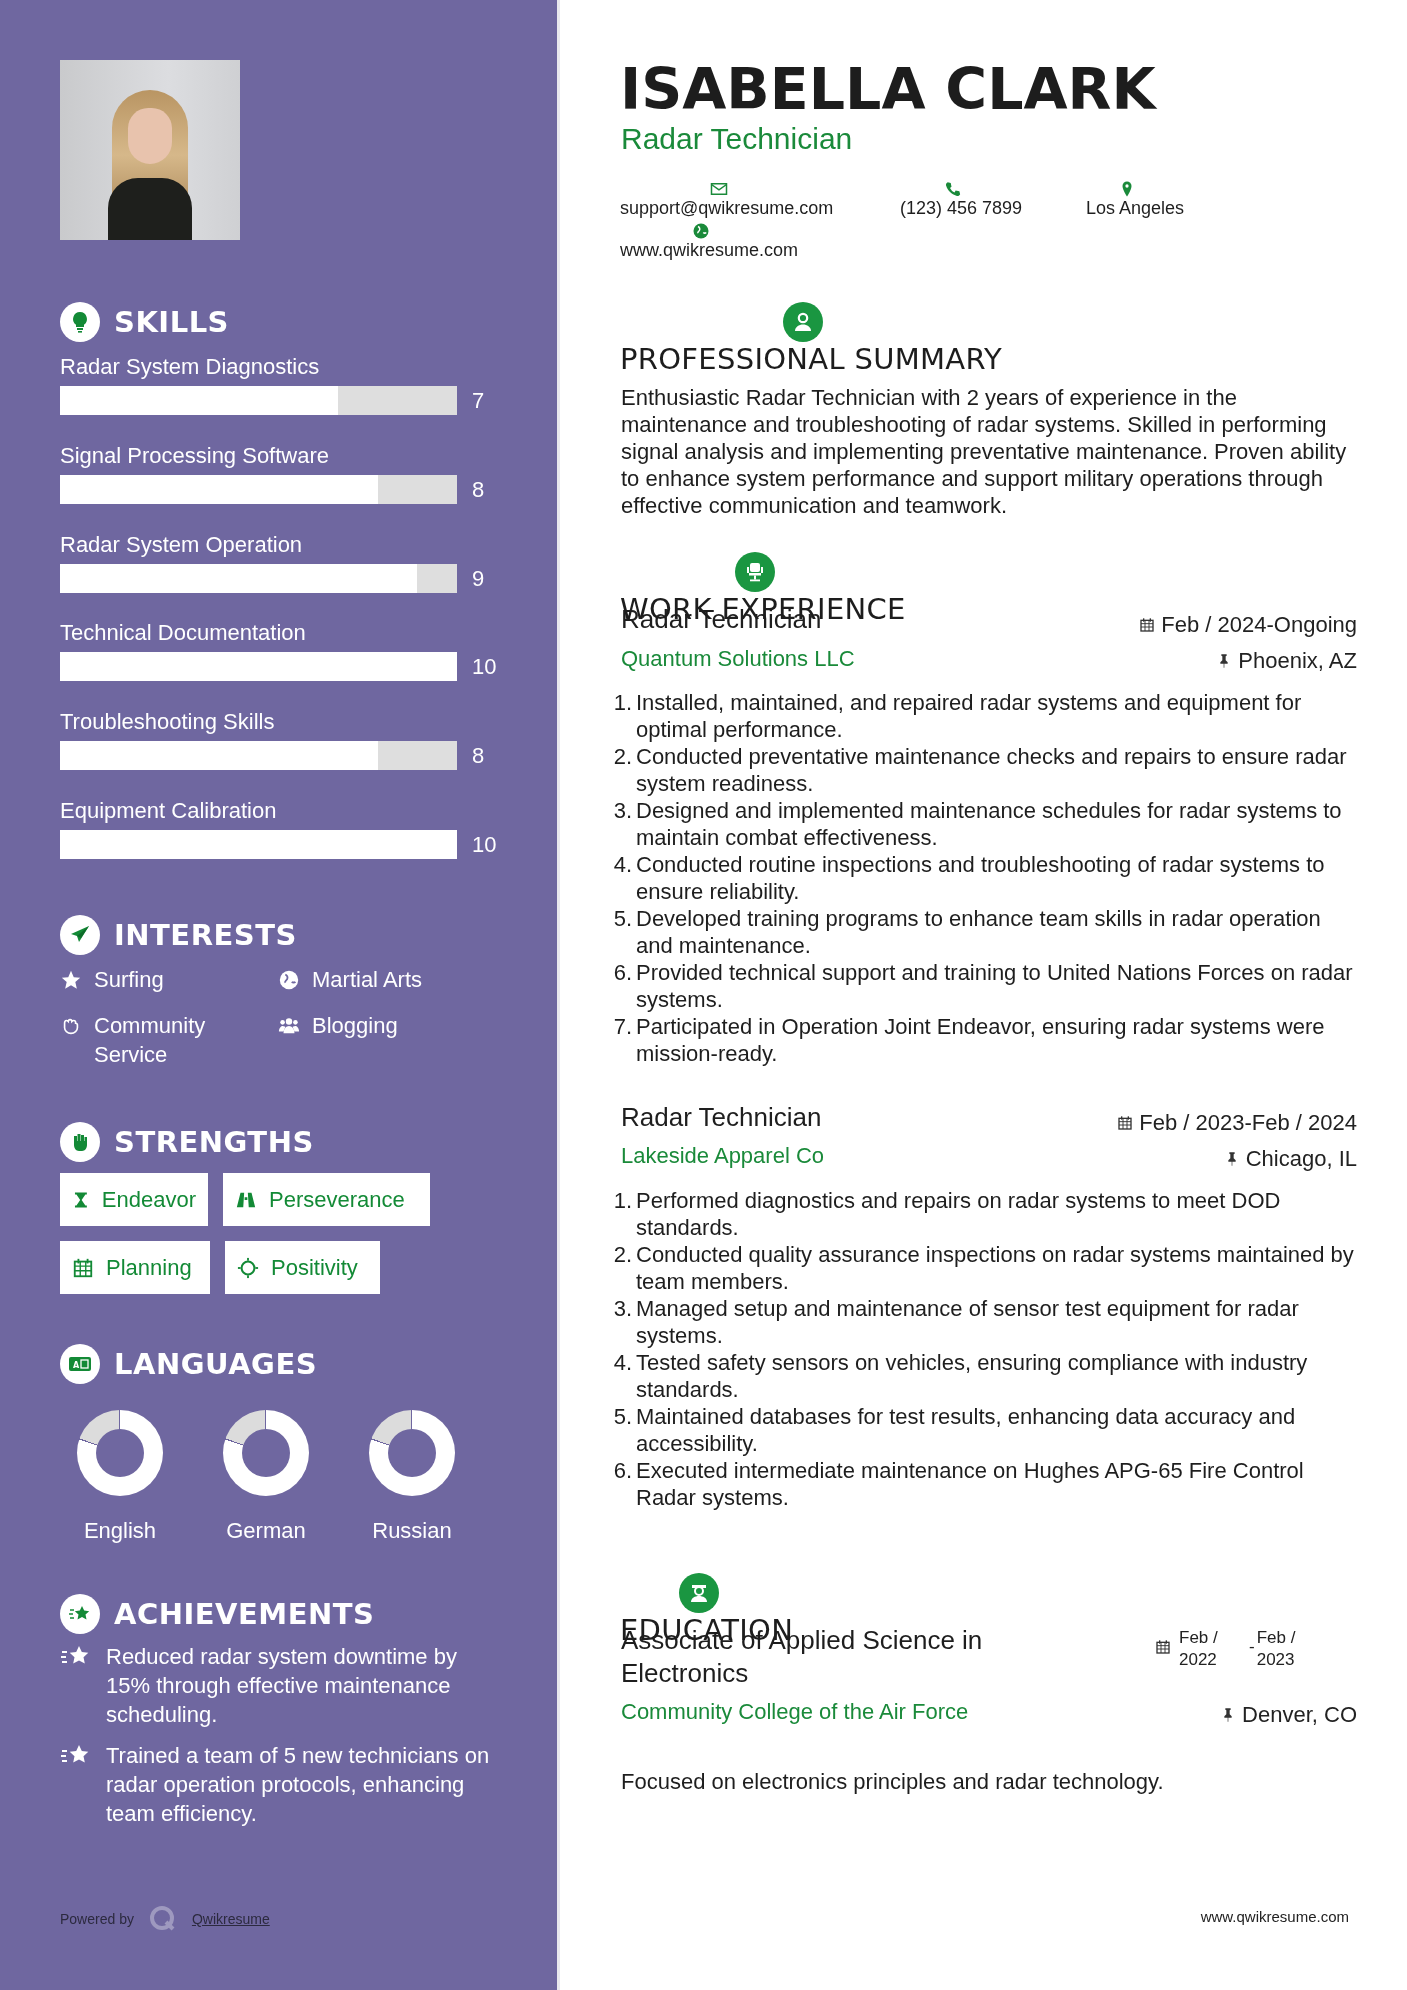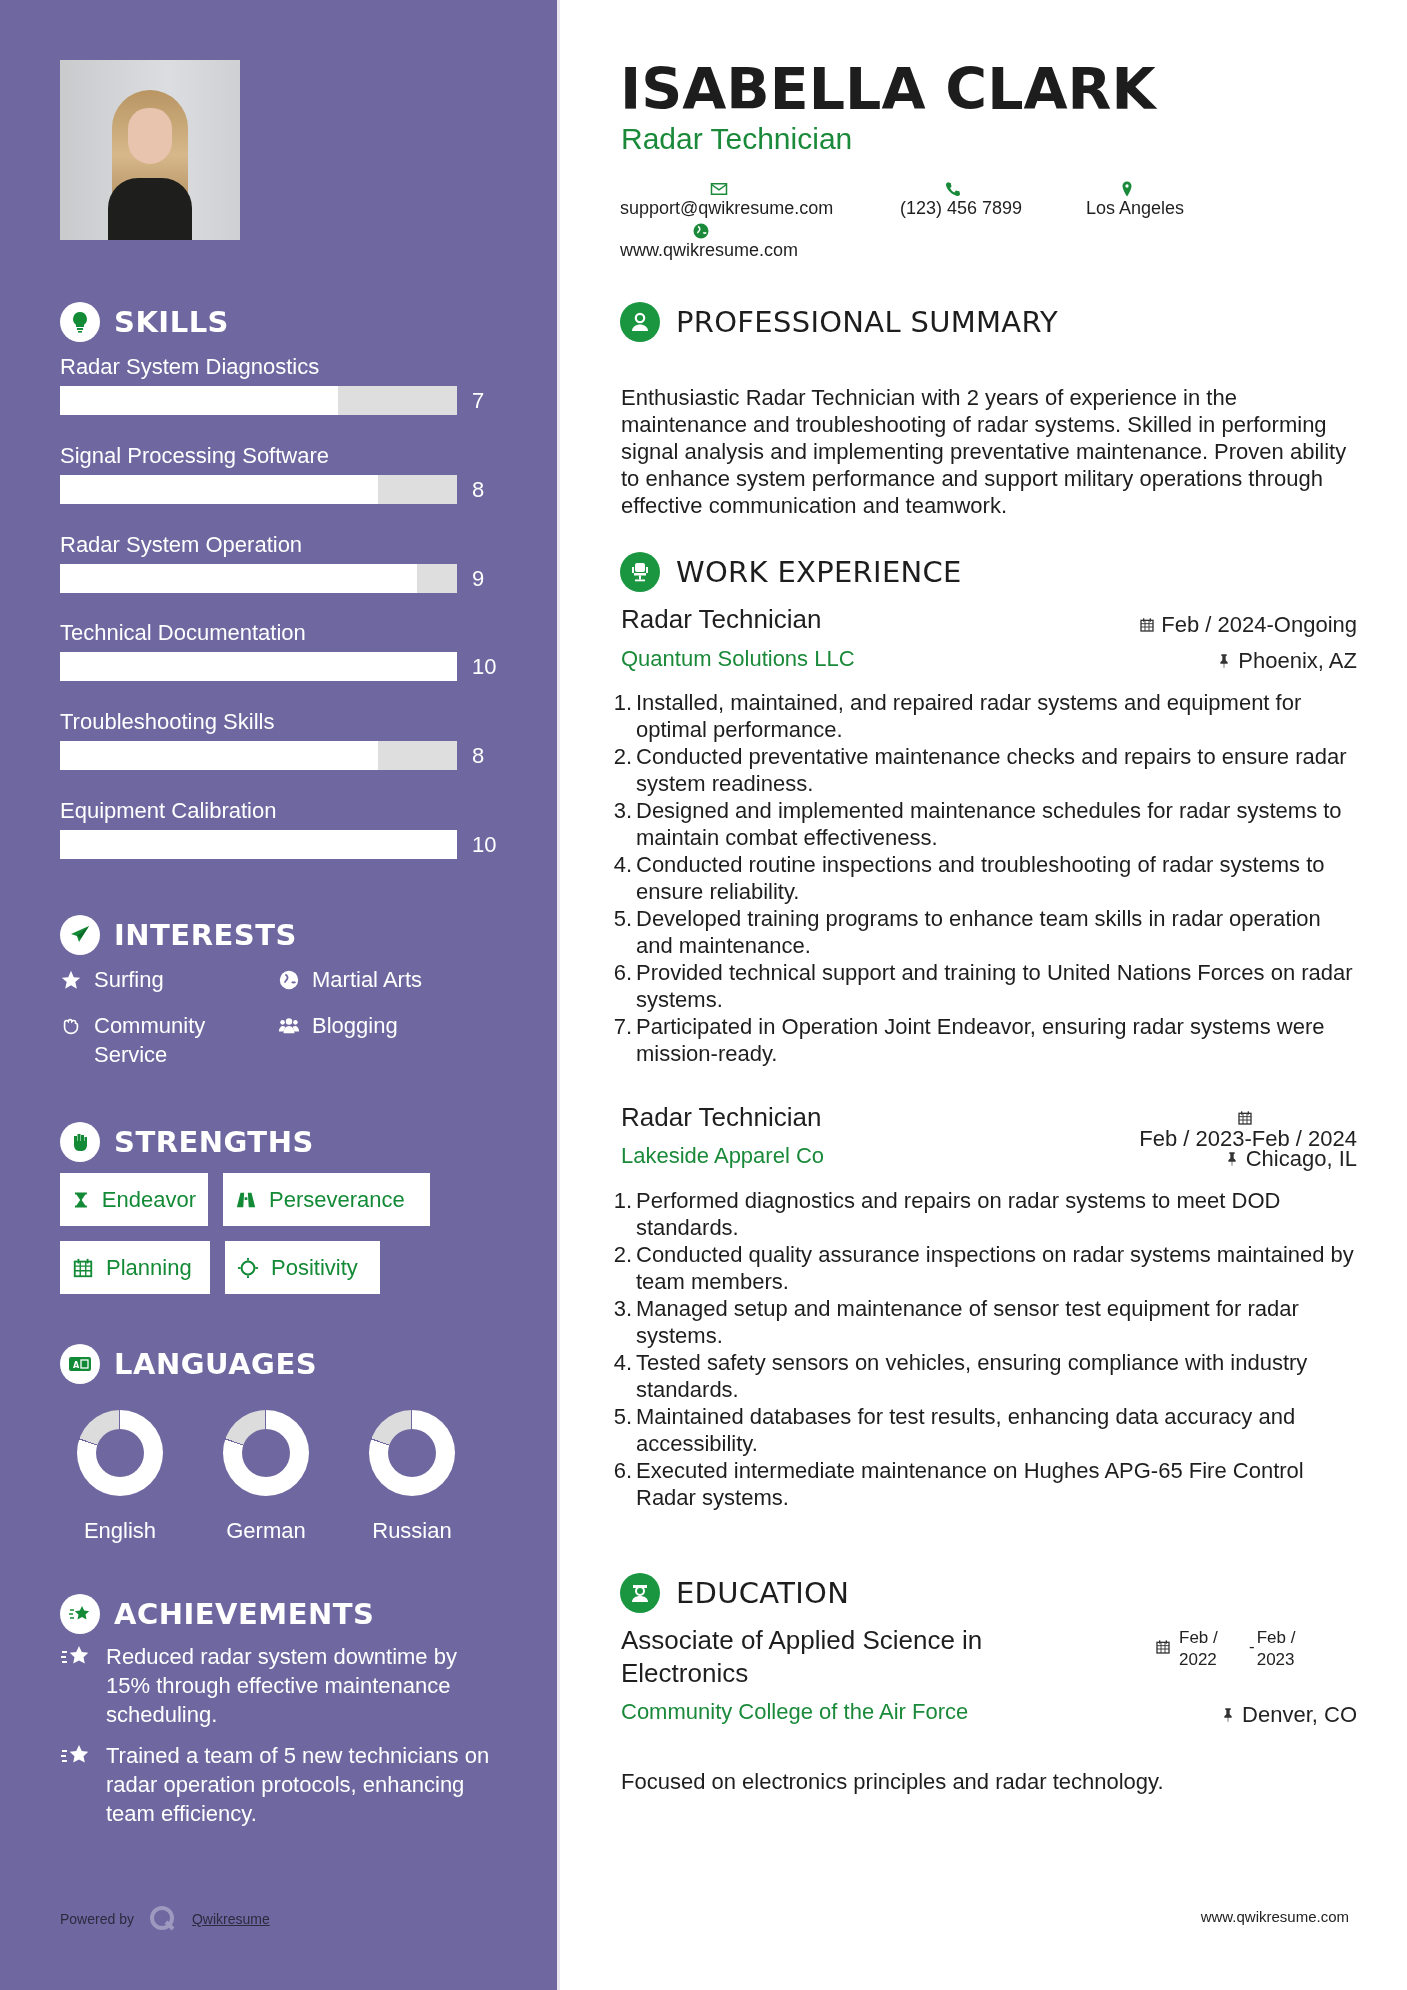--- a/index.html
+++ b/index.html
@@ -45,21 +45,21 @@
   .powered { position: absolute; left: 60px; top: 1904px; display: flex; align-items: center; font-size: 14px; color: #2c2a3f; }
   .powered .logo { width: 30px; height: 30px; margin: 0 14px 0 14px; }
   .powered .link { text-decoration: underline; color: #2c2a3f; }
 
   
   .name { position: absolute; left: 620px; top: 56px; font-family: "DejaVu Sans", sans-serif; font-weight: bold; font-size: 57px; color: #1d1d1d; letter-spacing: 0px; }
   .role { position: absolute; left: 621px; top: 122px; font-size: 30px; color: #1a8a3a; }
   .contact { position: absolute; display: flex; align-items: center; font-size: 18px; color: #1f1f1f; flex-direction: column; }
   .contact svg { width: 18px; height: 18px; margin-right: 16px; }
 
-  .r-head { position: absolute; left: 620px; display: flex; align-items: center; }
+  .r-head { position: absolute; left: 620px; display: flex; align-items: center; flex-direction: column; }
   .r-icon { width: 40px; height: 40px; border-radius: 50%; background: #1a9641; display: flex; align-items: center; justify-content: center; margin-right: 16px; }
   .r-icon svg { width: 24px; height: 24px; }
   .r-title { font-family: "DejaVu Sans", sans-serif; font-size: 29px; color: #1d1d1d; letter-spacing: 0.3px; }
 
   .para { position: absolute; left: 621px; width: 730px; font-size: 22px; line-height: 27px; color: #1e1e1e; margin-top: 32px; }
 
   .job-title { position: absolute; left: 621px; font-size: 26px; color: #1e1e1e; }
   .job-co { position: absolute; left: 621px; font-size: 22px; color: #1a8a3a; }
   .meta { position: absolute; right: 50px; display: flex; align-items: center; font-size: 22px; color: #222; }
   .meta svg { width: 16px; height: 16px; margin-right: 6px; }
@@ -401,21 +401,21 @@
       <span class="n">6.</span>
       <span>Provided technical support and training to United Nations Forces on radar systems.</span>
     </li>
   <li>
       <span class="n">7.</span>
       <span>Participated in Operation Joint Endeavor, ensuring radar systems were mission-ready.</span>
     </li>
 </ol>
 
 <div class="job-title" style="top:1102px;">Radar Technician</div>
-<div class="meta" style="top:1110px;flex-direction:column;">
+<div class="meta" style="top:1110px;">
   <svg viewBox="0 0 24 24">
       <rect x="3" y="5" width="18" height="16" fill="none" stroke="#333" stroke-width="2"></rect>
       <path d="M3 10h18M9 5v16M15 5v16M3 15h18" stroke="#333" stroke-width="1.4"></path>
       <rect x="6" y="2" width="2" height="5" fill="#333"></rect>
       <rect x="16" y="2" width="2" height="5" fill="#333"></rect>
     </svg>
   <span>Feb / 2023-Feb / 2024</span>
 </div>
 <div class="job-co" style="top:1143px;">Lakeside Apparel Co</div>
 <div class="meta" style="top:1146px;">

